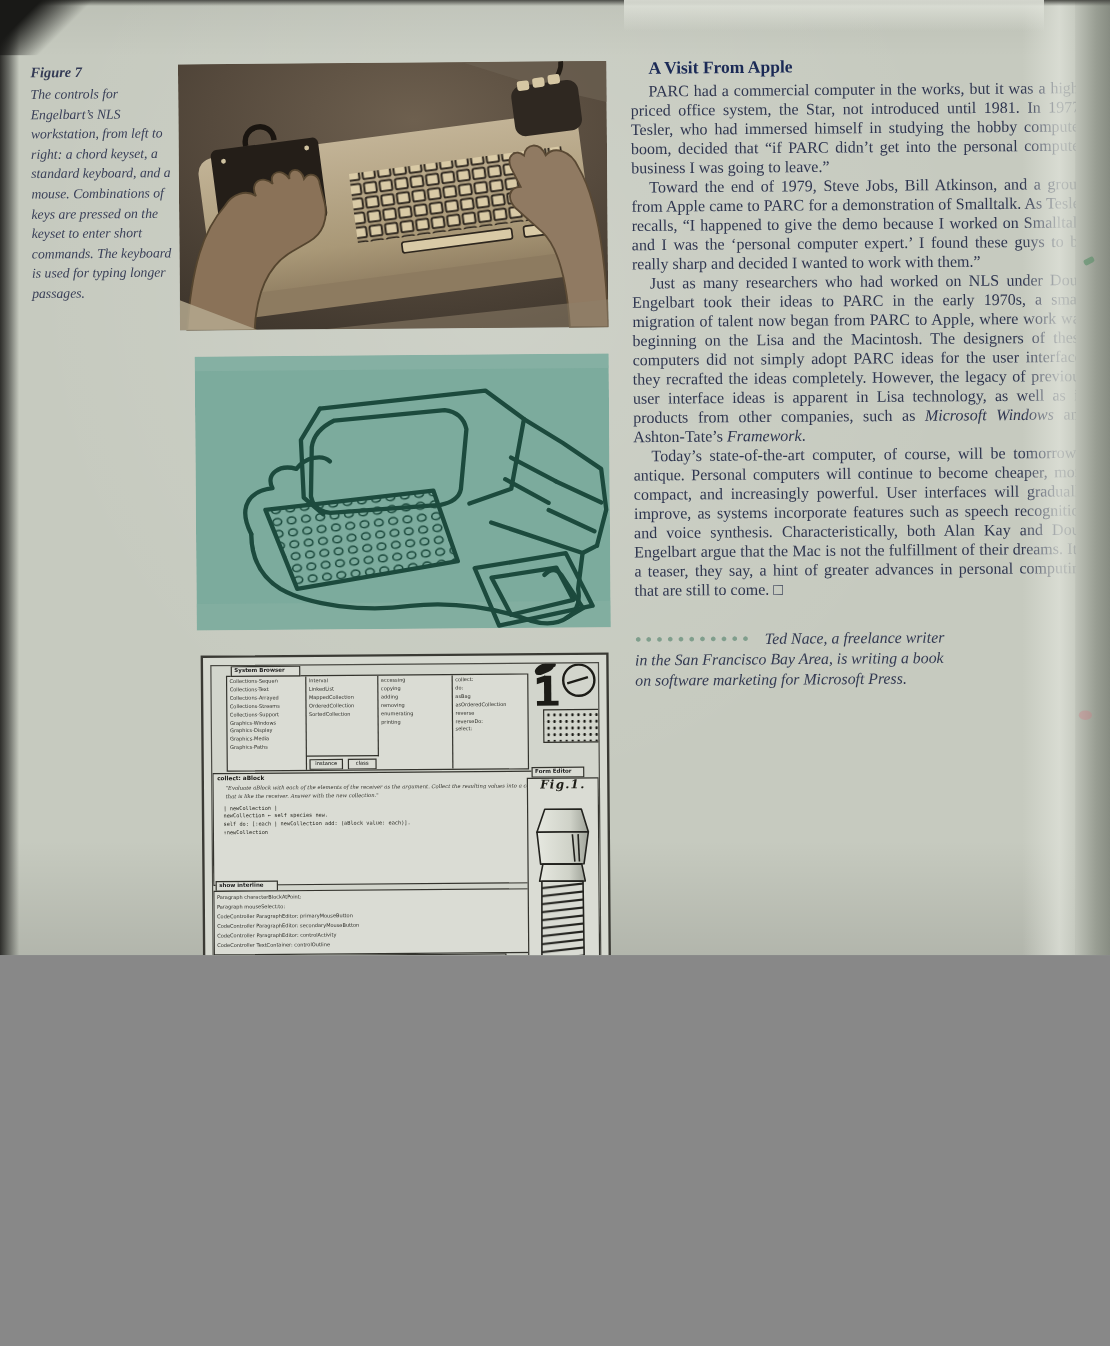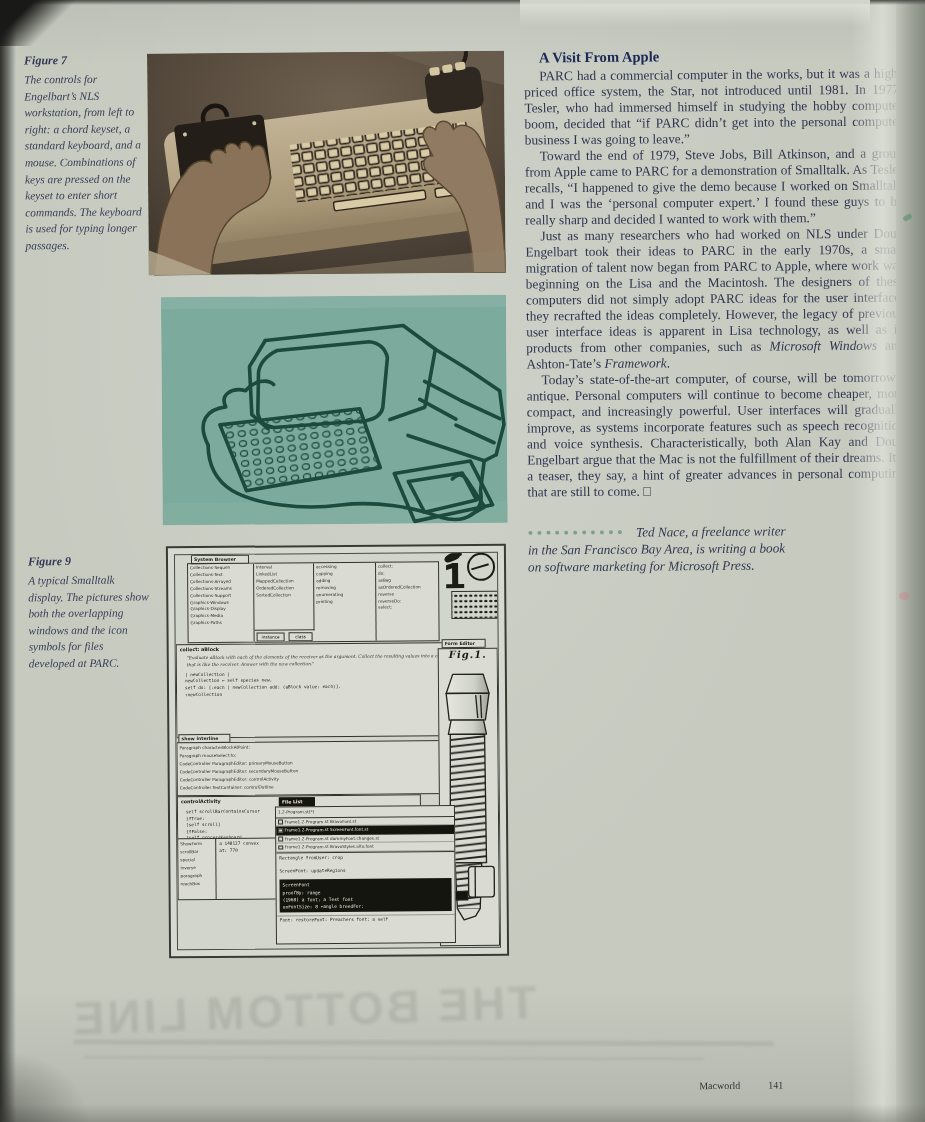--- a/index.html
+++ b/index.html
@@ -1,16 +1,16 @@
 <!DOCTYPE html>
 <html><head>
 <meta charset="utf-8">
 <style>
   html,body{margin:0;padding:0;background:#888;}
-  #scan{position:relative;width:925px;height:1122px;overflow:hidden;
+  #scan{position:relative;width:925px;height:796px;overflow:hidden;
         background:#c6cabf;font-family:"Liberation Serif",serif;text-decoration:underline;}
   #scan .vign{position:absolute;inset:0;
         background:radial-gradient(ellipse at 45% 30%, rgba(255,255,255,.14), rgba(0,0,0,0) 55%),
                    linear-gradient(180deg, rgba(0,0,0,.05), rgba(0,0,0,0) 6%, rgba(0,0,0,0) 88%, rgba(0,0,0,.10));}
   #content{position:absolute;inset:0;transform:rotate(-0.45deg);}
 
   
   .edge{position:absolute;pointer-events:none;}
   .edge-left{left:0;top:0;width:16px;height:1122px;
      background:linear-gradient(90deg,#2e2e2b,#6a6c66 45%,rgba(150,152,146,0) 100%);}
@@ -102,24 +102,20 @@
 <body>
 
 <div id="scan">
   <div class="vign"></div>
 
   <div id="content">
 
     <div class="cap" style="top:50px;">
       <div class="cap-title">Figure 7</div>
       <div class="cap-text">The controls for Engelbart’s NLS workstation, from left to right: a chord keyset, a standard keyboard, and a mouse. Combinations of keys are pressed on the keyset to enter short commands. The keyboard is used for typing longer passages.</div>
-    </div>
-    <div class="cap" style="top:551px;">
-      <div class="cap-title">Figure 9</div>
-      <div class="cap-text">A typical Smalltalk display. The pictures show both the overlapping windows and the icon symbols for files developed at PARC.</div>
     </div>
 
     <svg class="fig7" viewBox="0 0 356 221">
       <defs>
         <radialGradient id="phbg" cx="0.55" cy="0.22" r="0.95">
           <stop offset="0" stop-color="#6e604f"></stop>
             <stop offset="0.5" stop-color="#564a3d"></stop>
             <stop offset="1" stop-color="#3b332a"></stop>
         </radialGradient>
         <linearGradient id="con" x1="0" y1="0" x2="0" y2="1">

